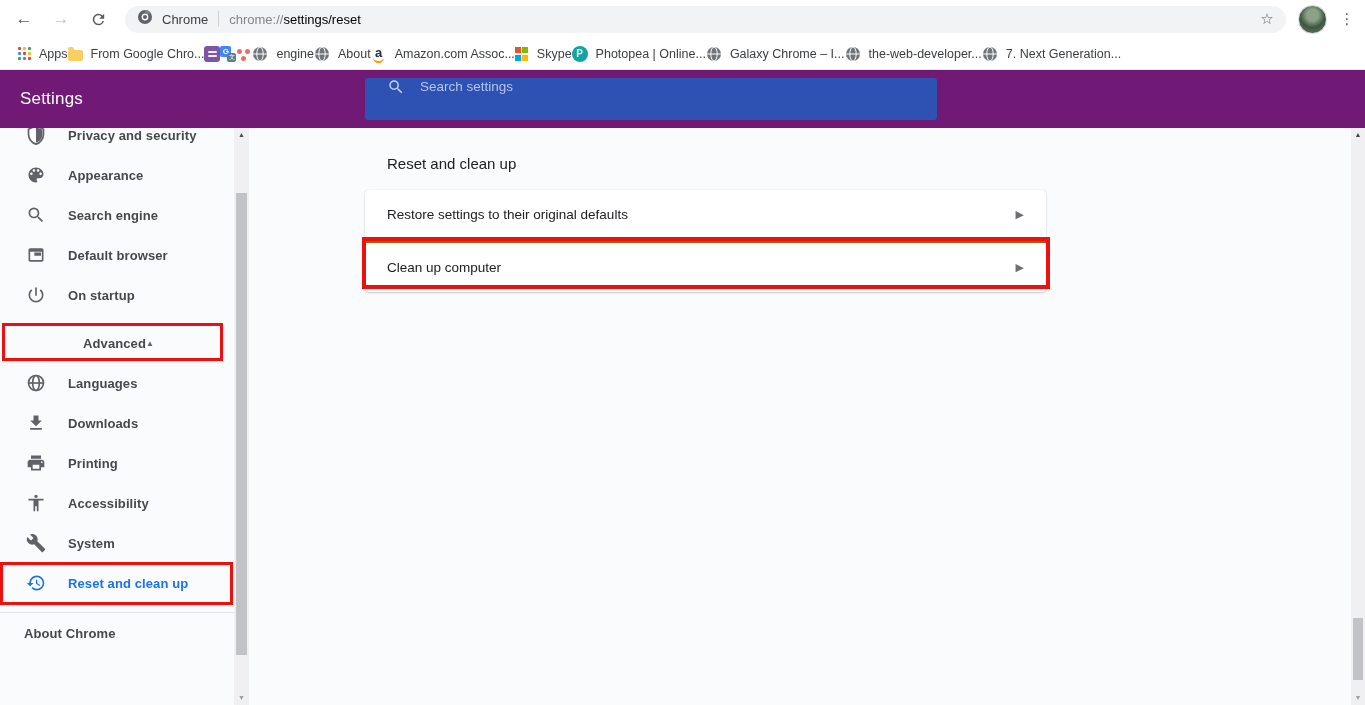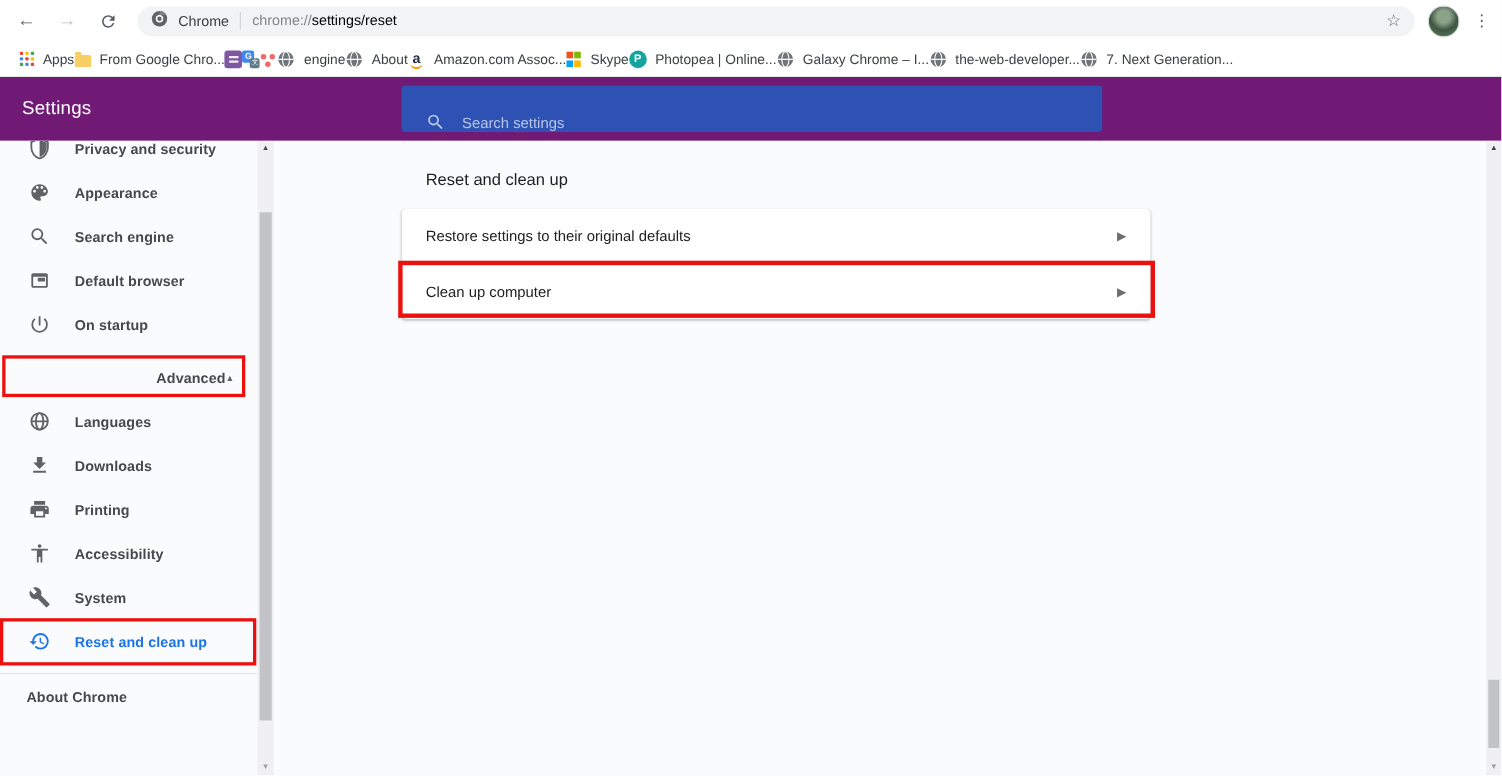--- a/index.html
+++ b/index.html
@@ -55,56 +55,56 @@
   .fav-ms i{width:6px;height:6px}
   .fav-amazon{width:16px;height:16px;text-align:center}
   .fav-amazon .a{font-size:13px;font-weight:bold;color:#232f3e;line-height:13px;display:block}
   .fav-amazon .smile{display:block;width:11px;height:4px;border-bottom:2px solid #ff9900;border-radius:0 0 6px 6px;margin:-2px auto 0}
   .fav-photopea{width:16px;height:16px;border-radius:50%;background:#12a5a0;color:#fff;font-size:10px;
                 font-weight:bold;text-align:center;line-height:16px}
 
   
   .header{height:58px;background:#701a75;position:relative}
   .header .title{position:absolute;left:20px;top:19px;color:#fff;font-size:17px;letter-spacing:.2px}
-  .searchbox{position:absolute;left:365px;top:8px;width:637px;height:42px;background:#2d52b3;
-             border-radius:3px;display:flex;align-items:flex-end;padding:0 0 0 22px;box-sizing:border-box}
+  .searchbox{position:absolute;left:365px;top:8px;width:572px;height:42px;background:#2d52b3;
+             border-radius:3px;display:flex;align-items:flex-start;padding:0 0 0 22px;box-sizing:border-box}
   .searchbox svg{flex:none}
   .searchbox input{flex:1;background:transparent;border:none;outline:none;color:#fff;
                    font-size:13.5px;margin-left:13px;font-family:inherit}
   .searchbox input::placeholder{color:#b7c4e9}
 
   
   .content{position:absolute;top:128px;left:0;right:0;bottom:0;display:flex;background:#fafbfc;overflow:hidden}
 
   
   .sidebar{width:250px;flex:none;position:relative;overflow:hidden}
   .menu{margin-top:-13px;width:234px}
   .mi{height:40px;display:flex;align-items:center;padding:0 20px 0 26px;cursor:pointer;box-sizing:border-box}
   .mi .ic{width:20px;height:20px;margin-right:22px;flex:none;color:#5f6368}
   .mi .ic svg{display:block;width:20px;height:20px}
   .lblt{font-size:13px;font-weight:bold;color:#45494d;letter-spacing:.1px}
   .mi.sel .lblt{color:#1a73e8}
   .mi.sel .ic{color:#1a73e8}
-  .advrow{height:40px;margin-top:8px;display:flex;align-items:center;justify-content:flex-end;
+  .advrow{height:40px;margin-top:8px;display:flex;align-items:center;justify-content:center;
           padding:0 21px 0 24px;cursor:pointer;width:234px;box-sizing:border-box}
   .caret{font-size:8px;color:#5f6368}
   .sdiv{height:1px;background:#e2e4e7;margin-top:9px;width:234px}
   .frow{height:40px;margin-top:6px;display:flex;align-items:center;justify-content:space-between;
         padding:0 20px 0 24px;cursor:pointer;width:234px;box-sizing:border-box}
   .frow.about{margin-top:0}
   .ext-ic{color:#5f6368}
   .ext-ic svg{display:block}
 
   
   .main{flex:1;padding:26px 0 0 115px;box-sizing:border-box}
   .section-title{margin:0 0 0 22px;font-size:15px;font-weight:normal;color:#202124;line-height:20px}
   .card{width:681px;background:#fff;border-radius:4px;margin-top:16px;
         box-shadow:0 1px 2px rgba(60,64,67,.25),0 0 1px rgba(60,64,67,.18)}
   .crow{height:49px;display:flex;align-items:center;padding:0 22px;cursor:pointer}
-  .crow+.crow{border-top:2px solid #a16207}
+  .crow+.crow{border-top:4px solid #a16207}
   .crow .rlbl{font-size:13.5px;color:#202124}
   .crow .rarrow{margin-left:auto;font-size:11px;color:#6b6f73}
 
   
   .sb{position:absolute;top:0;bottom:0;background:#f0f0f2}
   .sb .arrow{position:absolute;left:0;right:0;text-align:center;font-size:7px;line-height:14px;height:14px;cursor:pointer}
   .sb .arrow.up{top:0;color:#474b4f}
   .sb .arrow.down{bottom:0;color:#9aa0a6}
   .sb .thumb{position:absolute;left:2px;right:2px;background:#c2c3c7;cursor:pointer}
   .sb-side{left:234px;width:15px}

